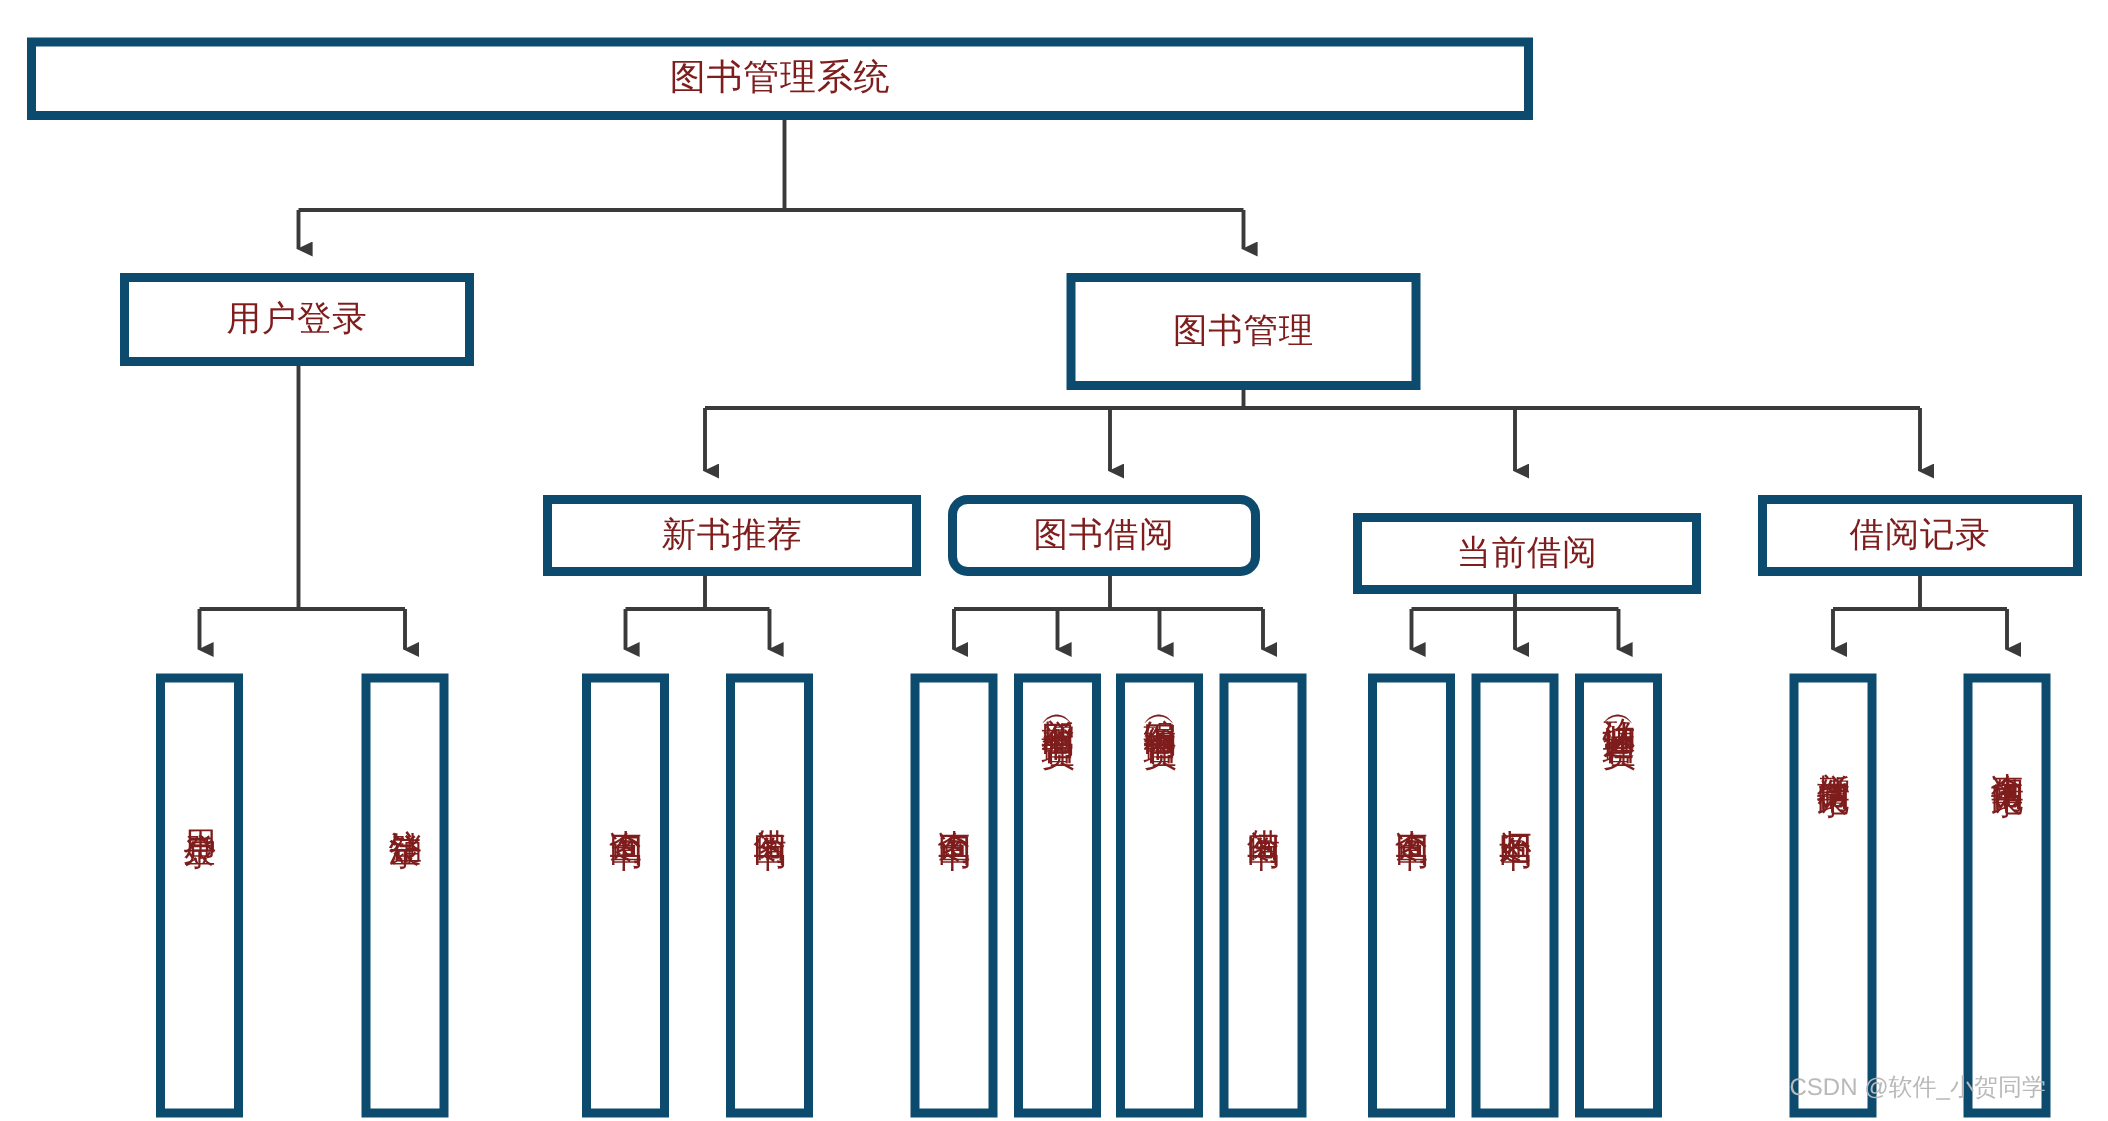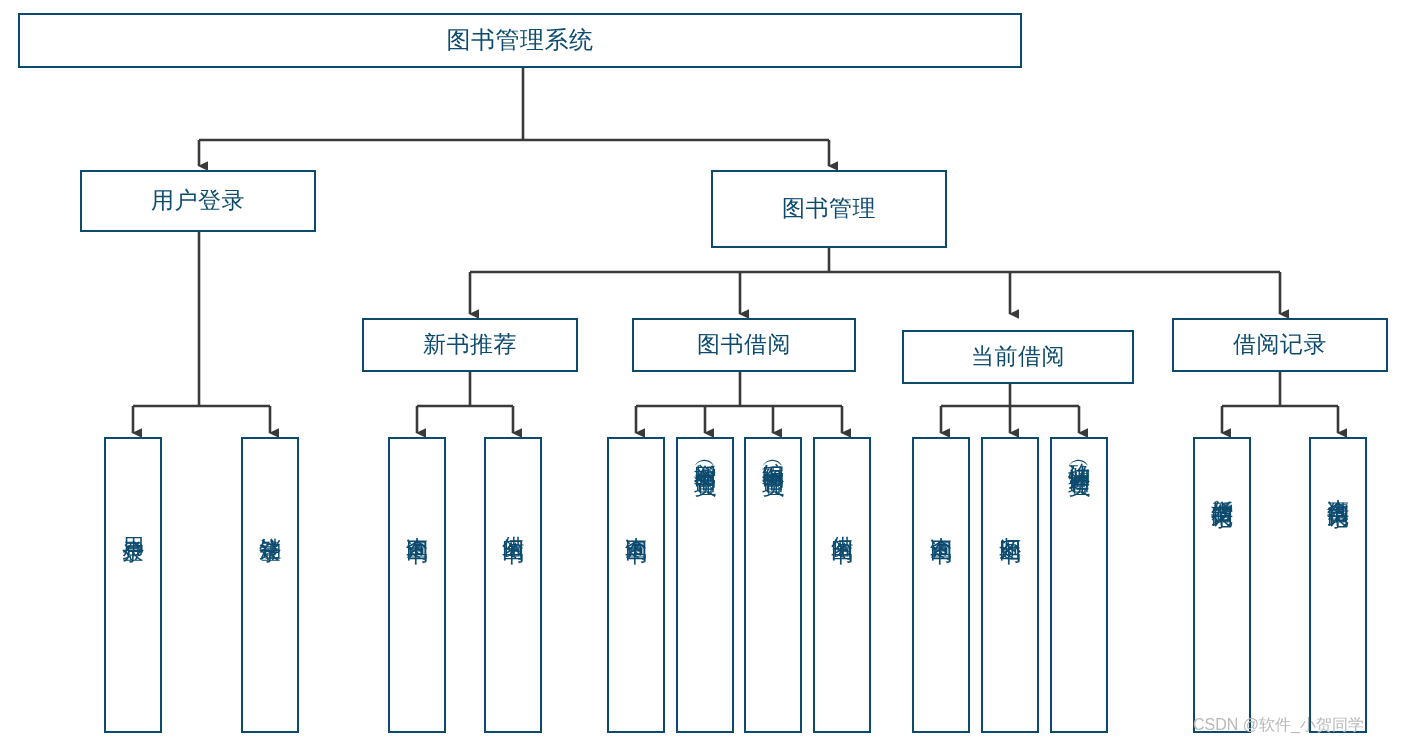--- a/index.html
+++ b/index.html
@@ -23,26 +23,27 @@
     left: 0;
     top: 0;
     width: 1405px;
     height: 747px;
     pointer-events: none;
   }
   .node {
     position: absolute;
     box-sizing: border-box;
     background: #ffffff;
-    border: 2px solid #0c4a6e;
+    border: 6px solid #0c4a6e;
     display: flex;
     align-items: center;
     justify-content: center;
-    color: #0c4a6e;
+    color: #7f1d1d;
     line-height: 1.12;
+    margin-top: 12px;
   }
   .node-label {
     display: block;
     text-align: center;
     white-space: nowrap;
   }
   .node.horizontal .node-label {
     font-size: 23px;
     letter-spacing: 0.5px;
   }
@@ -130,24 +131,24 @@
     <span class="node-label">图书管理系统</span>
   </div>
 
   <div class="node horizontal" style="left:80px; top:170px; width:236px; height:62px;">
     <span class="node-label">用户登录</span>
   </div>
   <div class="node horizontal" style="left:711px; top:170px; width:236px; height:78px;">
     <span class="node-label">图书管理</span>
   </div>
 
-  <div class="node horizontal" style="left:362px; top:318px; width:216px; height:54px;">
+  <div class="node horizontal" style="left:362px; top:318px; width:252px; height:54px;">
     <span class="node-label">新书推荐</span>
   </div>
-  <div class="node horizontal" style="left:632px; top:318px; width:224px; height:54px;">
+  <div class="node horizontal" style="left:632px; top:318px; width:208px; height:54px;border-radius:13px;">
     <span class="node-label">图书借阅</span>
   </div>
   <div class="node horizontal" style="left:902px; top:330px; width:232px; height:54px;">
     <span class="node-label">当前借阅</span>
   </div>
   <div class="node horizontal" style="left:1172px; top:318px; width:216px; height:54px;">
     <span class="node-label">借阅记录</span>
   </div>
 
   <div class="node vertical" style="left:104px; top:437px; width:58px; height:296px; padding-top:80px;">

